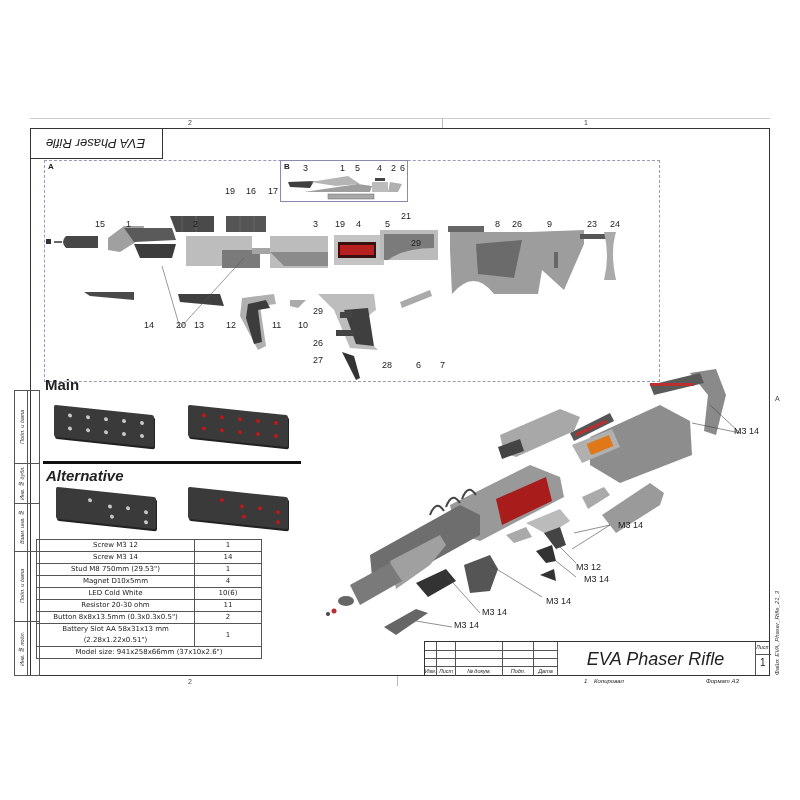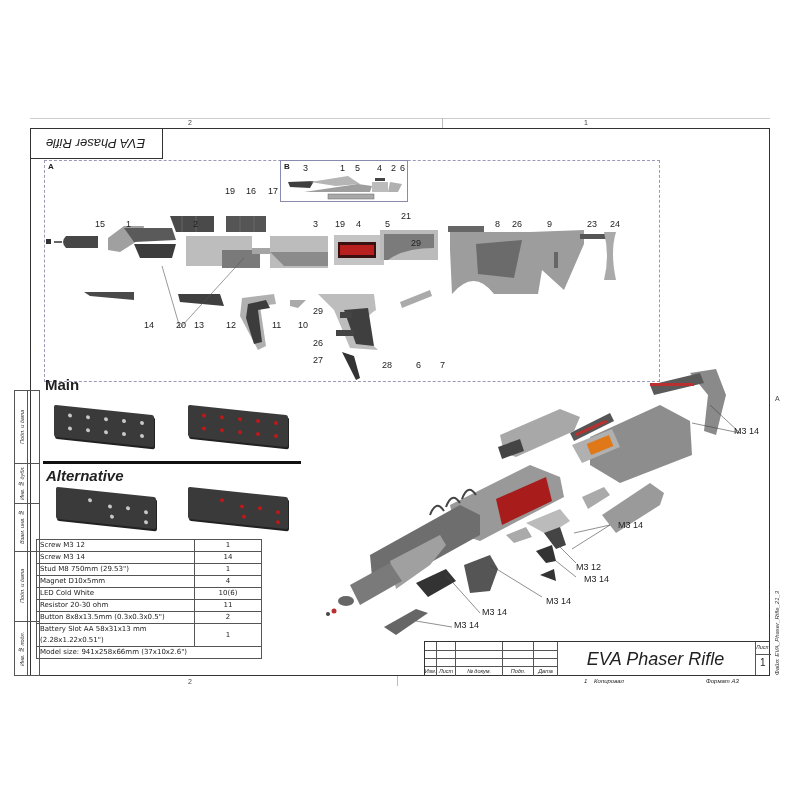--- a/index.html
+++ b/index.html
@@ -8,21 +8,21 @@
   .sheet{left:30px;top:128px;width:740px;height:548px;border:1.5px solid #333;box-sizing:border-box;}
   .zone-label{font-size:7px;color:#444;}
   .top-strip{left:30px;top:118px;width:740px;height:10px;border-top:1px solid #ccc;}
   .title-box{left:30px;top:128px;width:132px;height:30px;border:1px solid #333;border-top:none;border-left:none;display:flex;align-items:center;justify-content:center;}
   .title-box span{font-style:italic;font-size:13px;transform:rotate(180deg);display:inline-block;}
   .frame-dash{border:1px dashed #9a9ab8;box-sizing:border-box;}
   .callout{font-size:9px;color:#222;}
   .section-h{font-weight:bold;font-size:15px;}
   .divider{background:#111;height:3px;}
   table.eq{border-collapse:collapse;font-family:"DejaVu Sans",sans-serif;font-size:7px;}
-  table.eq td,table.eq th{border:1px solid #555;padding:0 3px;height:11px;line-height:11px;}
+  table.eq td,table.eq th{border:1px solid #555;padding:0 3px;height:11px;line-height:11px;text-align:center;}
   table.eq th{font-weight:bold;text-align:center;}
   table.eq td.q{text-align:center;width:60px;}
   .tb{border:1.5px solid #333;box-sizing:border-box;}
   .tbcell{position:absolute;border-right:1px solid #555;font-size:5.5px;font-style:italic;display:flex;align-items:center;justify-content:center;}
   .side-col{left:14px;width:26px;border:1px solid #555;box-sizing:border-box;}
   .side-lbl{position:absolute;left:0;width:13px;font-size:5.5px;font-style:italic;writing-mode:vertical-rl;transform:rotate(180deg);display:flex;align-items:center;justify-content:center;color:#333;}
   .led-panel{position:absolute;background:#3a3a3a;border-radius:2px;transform:skewY(6deg);box-shadow:1px 2px 0 #222;}
   .led{position:absolute;width:4px;height:4px;border-radius:50%;}
   .vtext{writing-mode:vertical-rl;transform:rotate(180deg);font-size:6px;font-style:italic;color:#333;}
 </style>

